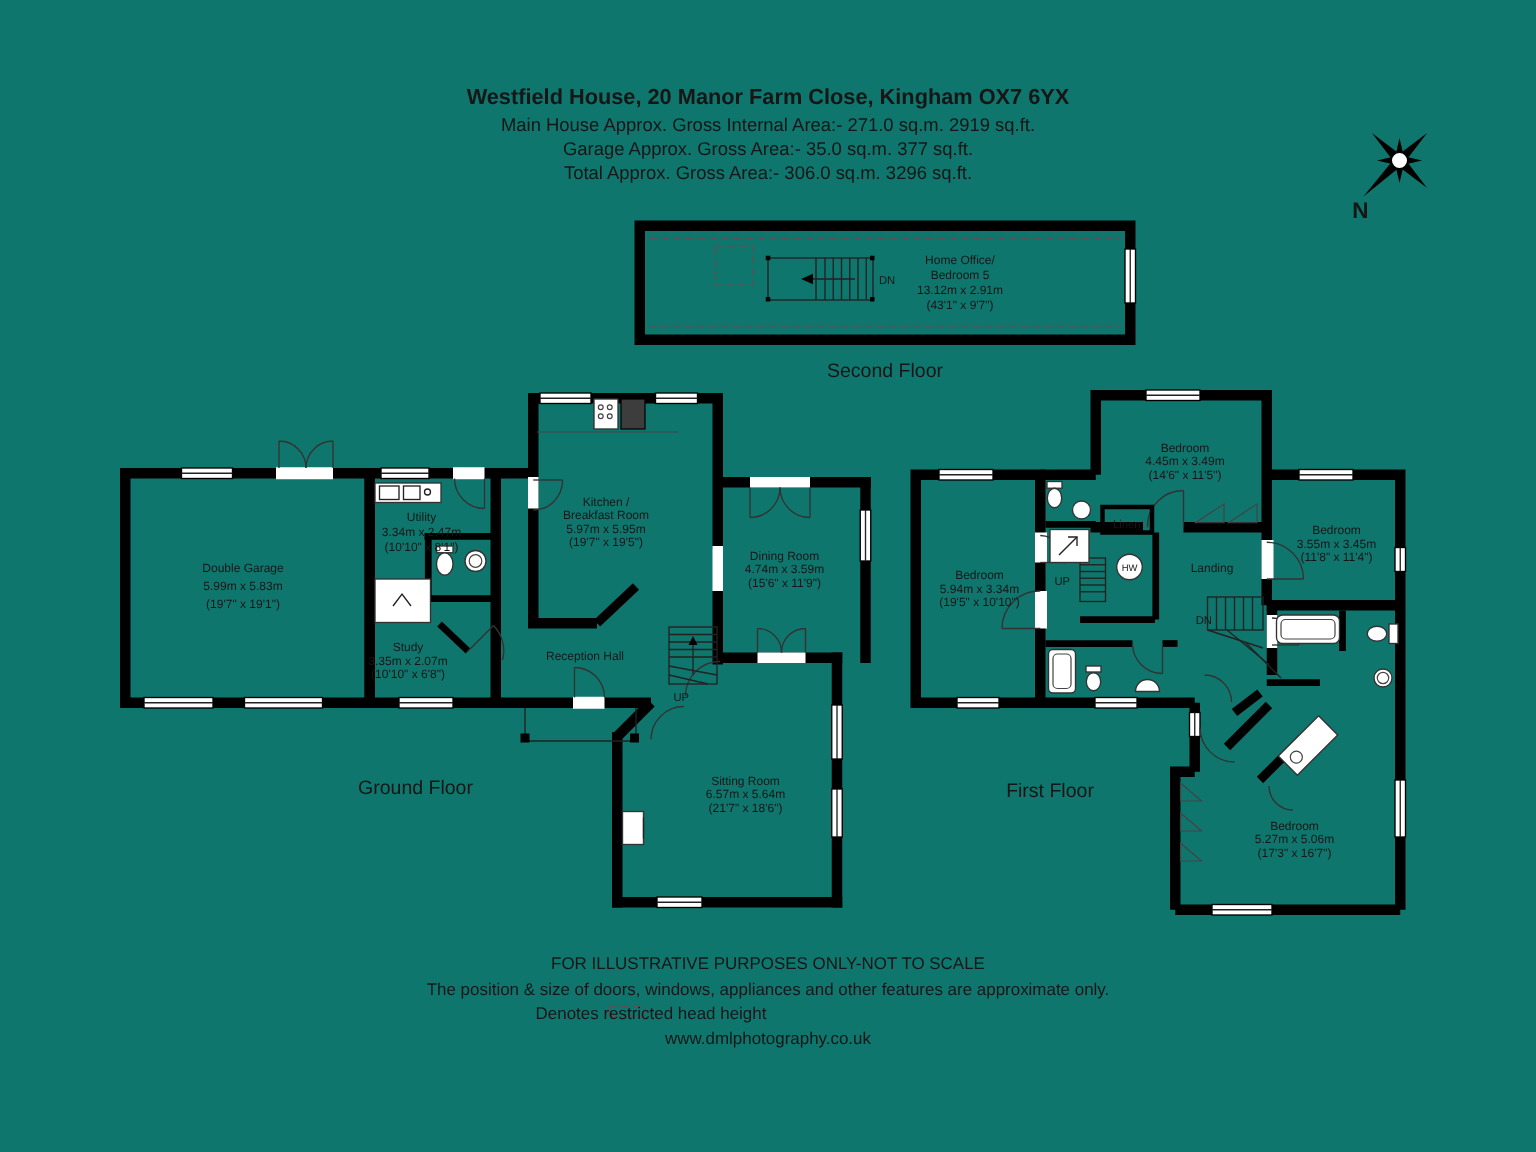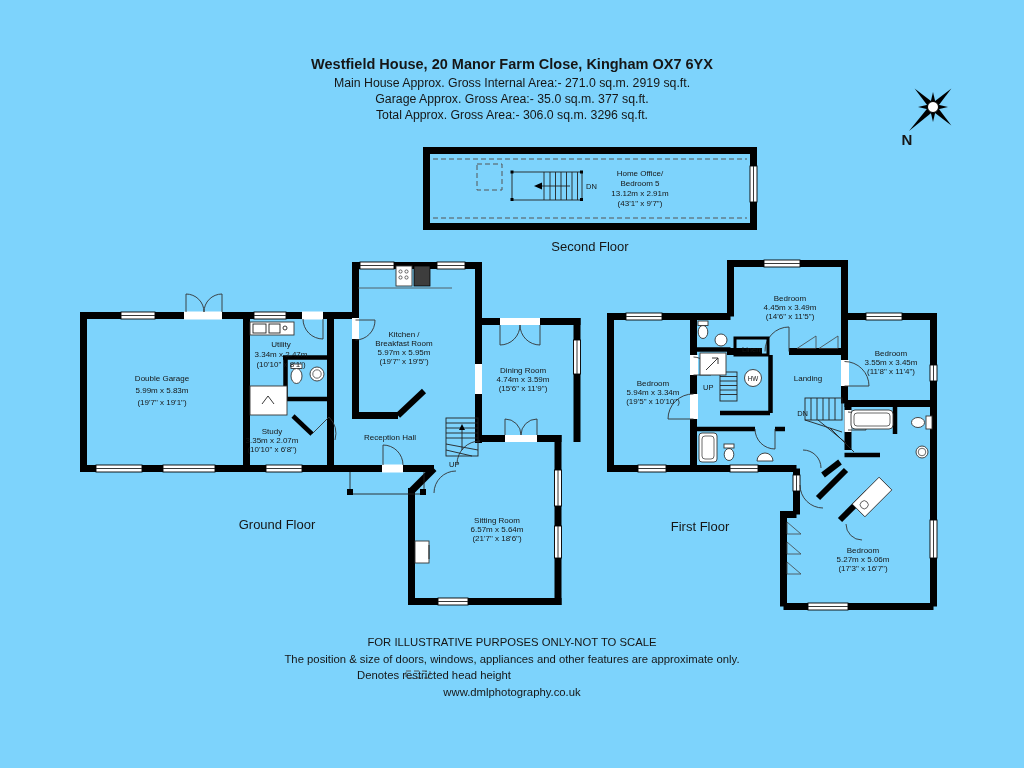--- a/index.html
+++ b/index.html
@@ -1,16 +1,16 @@
 <!DOCTYPE html>
 <html><head>
 <meta charset="utf-8">
 <style>
   html,body{margin:0;padding:0;background:#fff;}
-  .page{width:1024px;height:768px;background:#7dd3fc;position:relative;overflow:hidden;}
+  .page{width:1024px;height:768px;background:#0f766e;position:relative;overflow:hidden;}
   svg{display:block;}
   .w7{stroke:#000;stroke-width:7;fill:none;stroke-linecap:butt;}
   .w6{stroke:#000;stroke-width:6;fill:none;}
   .w5{stroke:#000;stroke-width:4.5;fill:none;}
   .thin{stroke:#222;stroke-width:0.9;fill:none;}
   .thin2{stroke:#444;stroke-width:0.8;fill:none;}
   .win{fill:#fff;stroke:#000;stroke-width:0.9;}
   .gap{fill:#fff;stroke:none;}
   .arc{fill:none;stroke:#333;stroke-width:0.9;}
   .leaf{stroke:#333;stroke-width:0.9;fill:none;}

